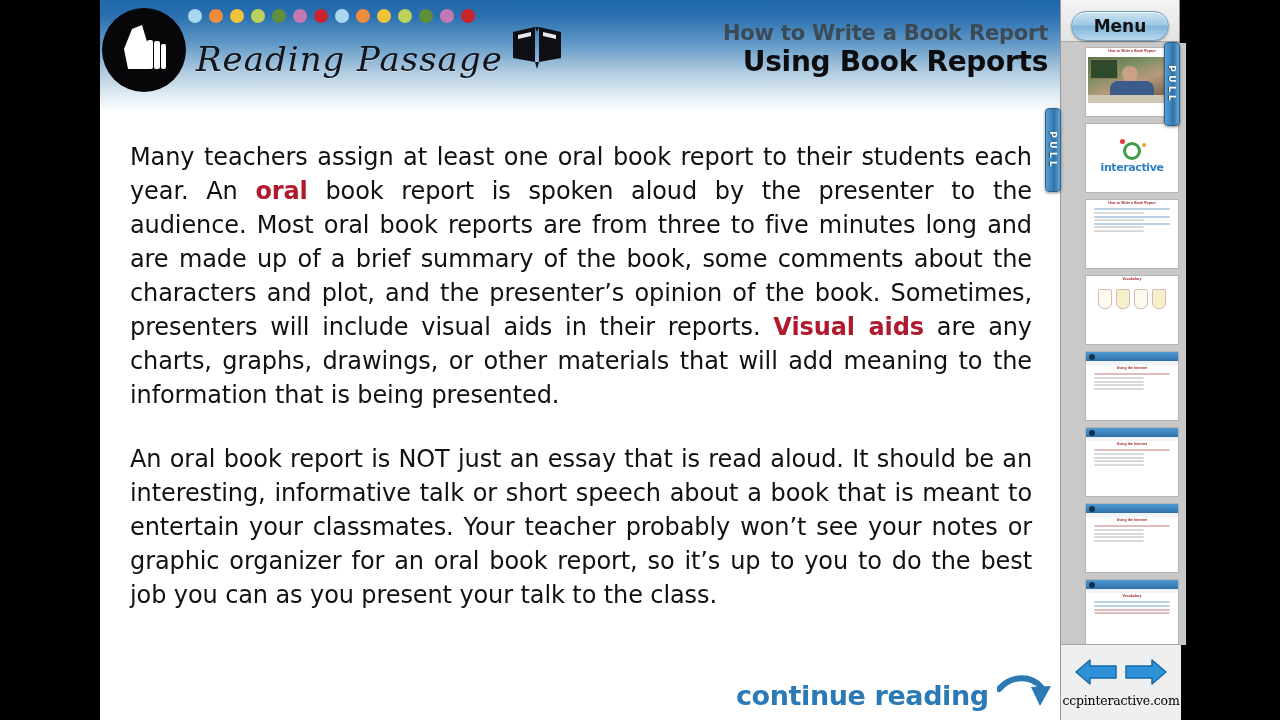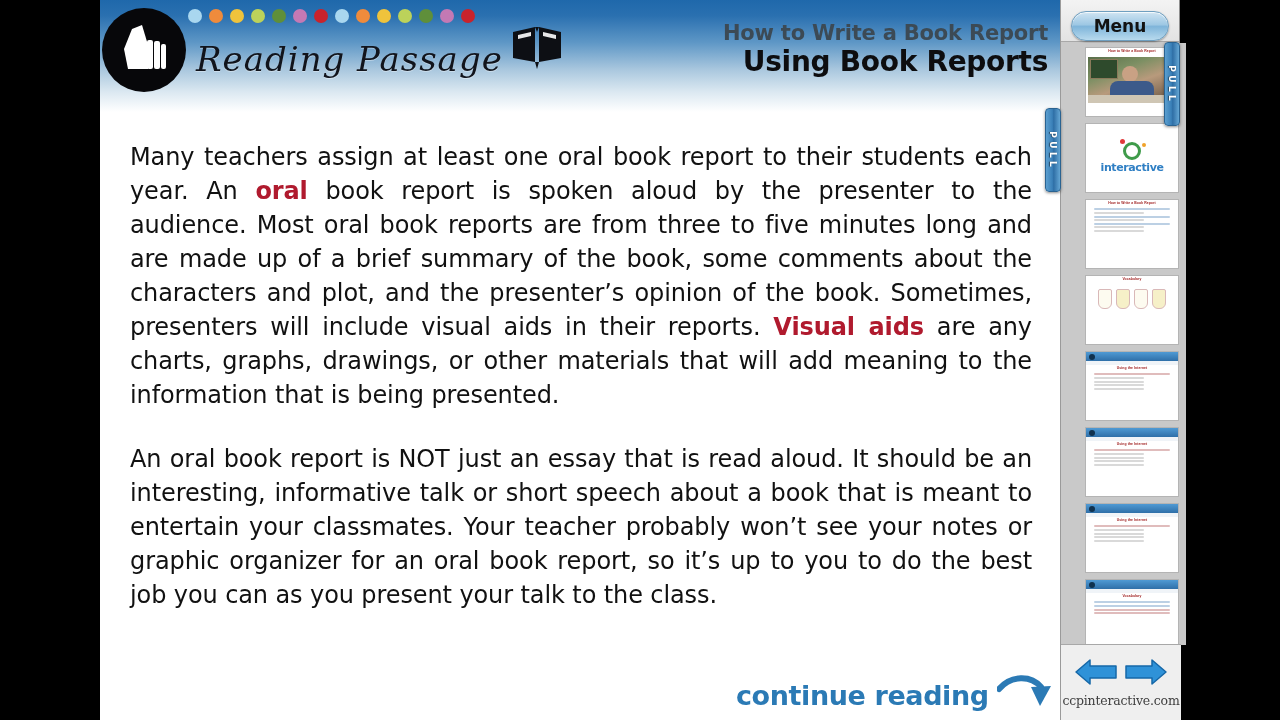--- a/index.html
+++ b/index.html
@@ -247,21 +247,21 @@
     width: 120px; height: 76px;
     background: #efefef;
     border-top: 1px solid #a8a8a8;
     display: flex; flex-direction: column; align-items: center;
     justify-content: center; gap: 2px;
   }
   #nav-arrows { display:flex; gap: 6px; align-items:center; }
   #site-url {
     font-family: "DejaVu Serif", serif;
     font-size: 12.5px;
-    color: #404040;
+    color: #000000;
     letter-spacing: -0.2px;
   }
 
   
   .pull-tab {
     position: absolute;
     width: 16px; height: 84px;
     border-radius: 4px;
     background: linear-gradient(to right,#5b9fd0,#3a80b8 45%,#2f6fa6 55%,#64a6d4);
     border: 1px solid #2a6391;

